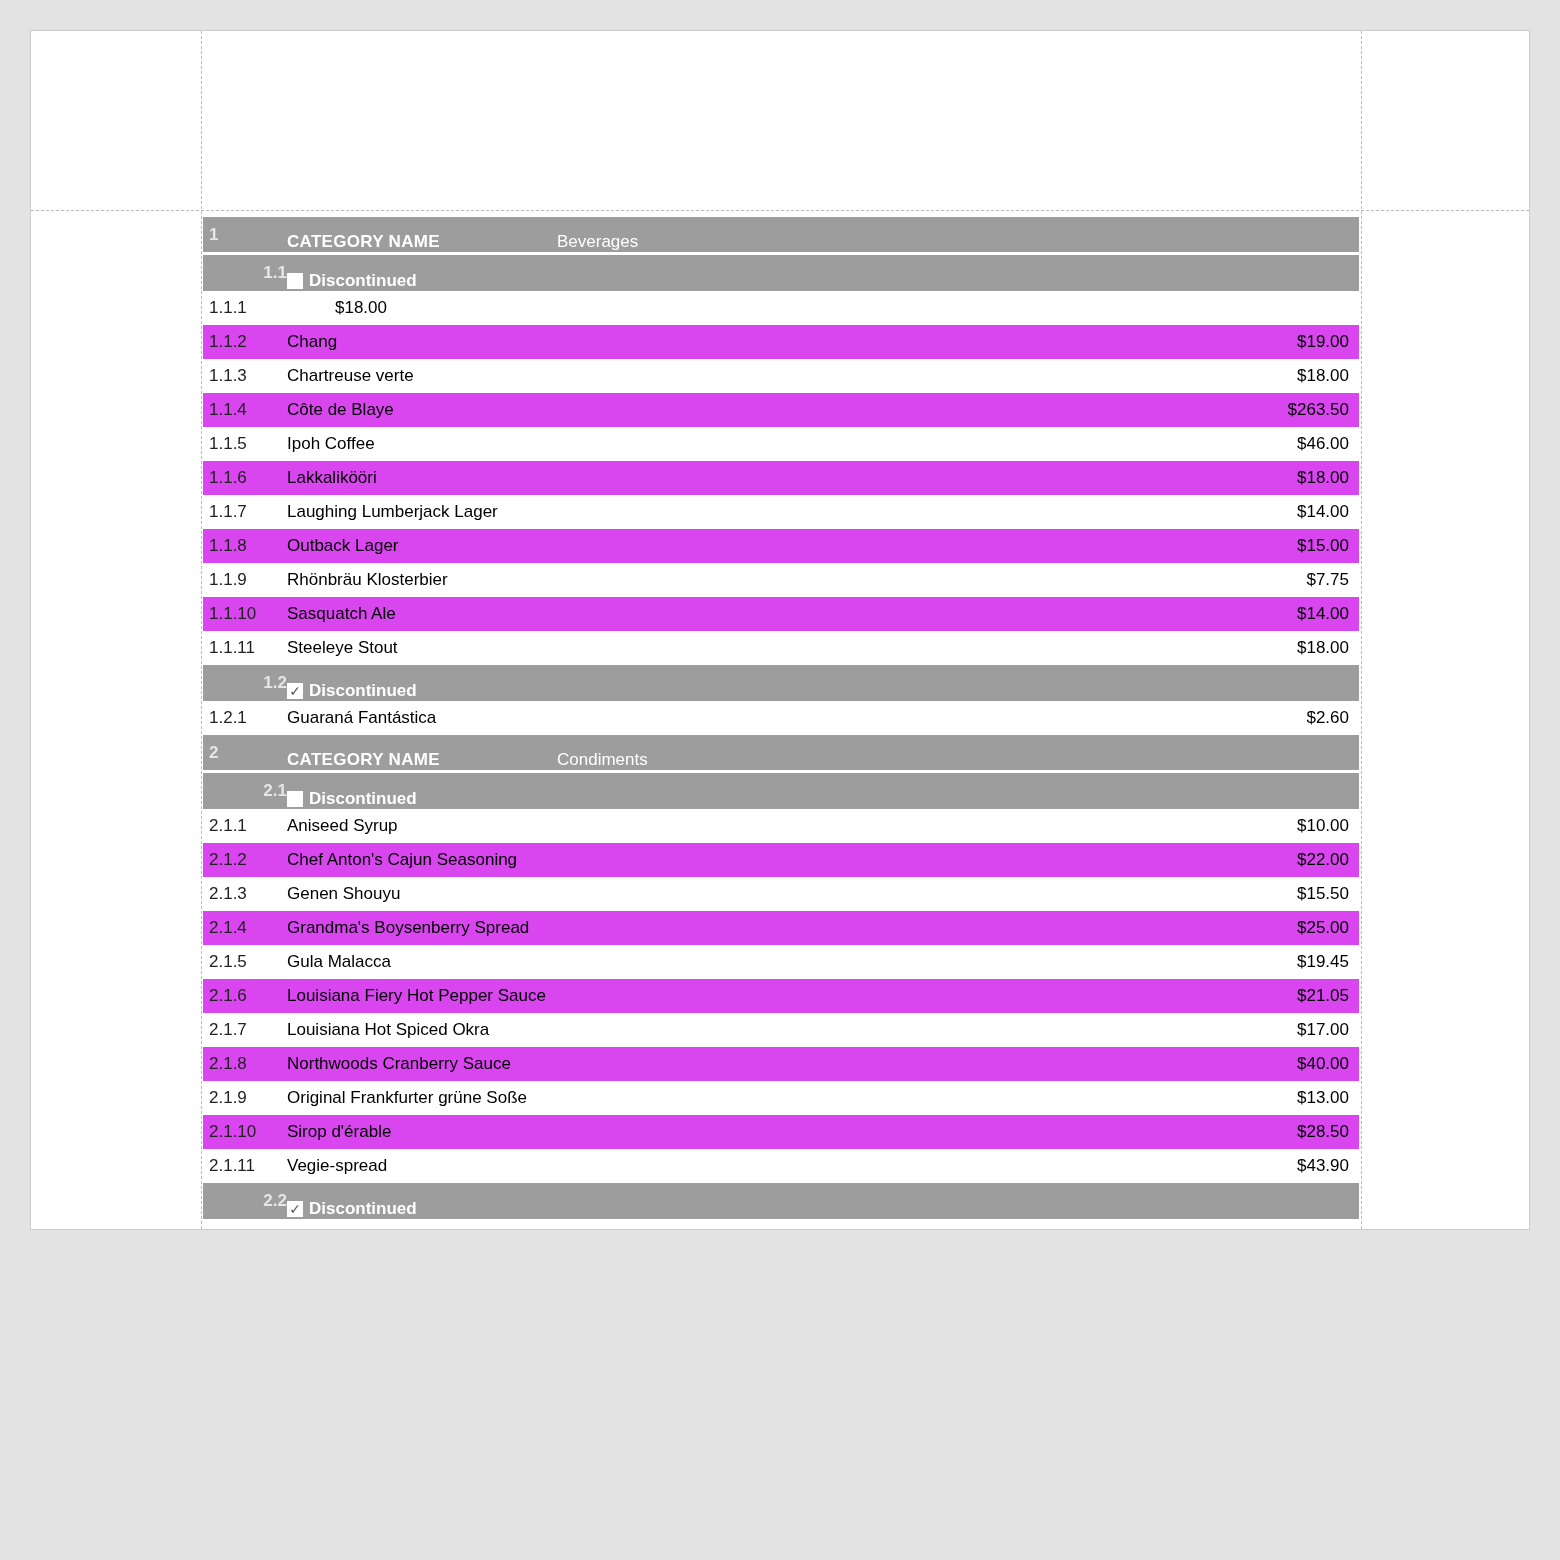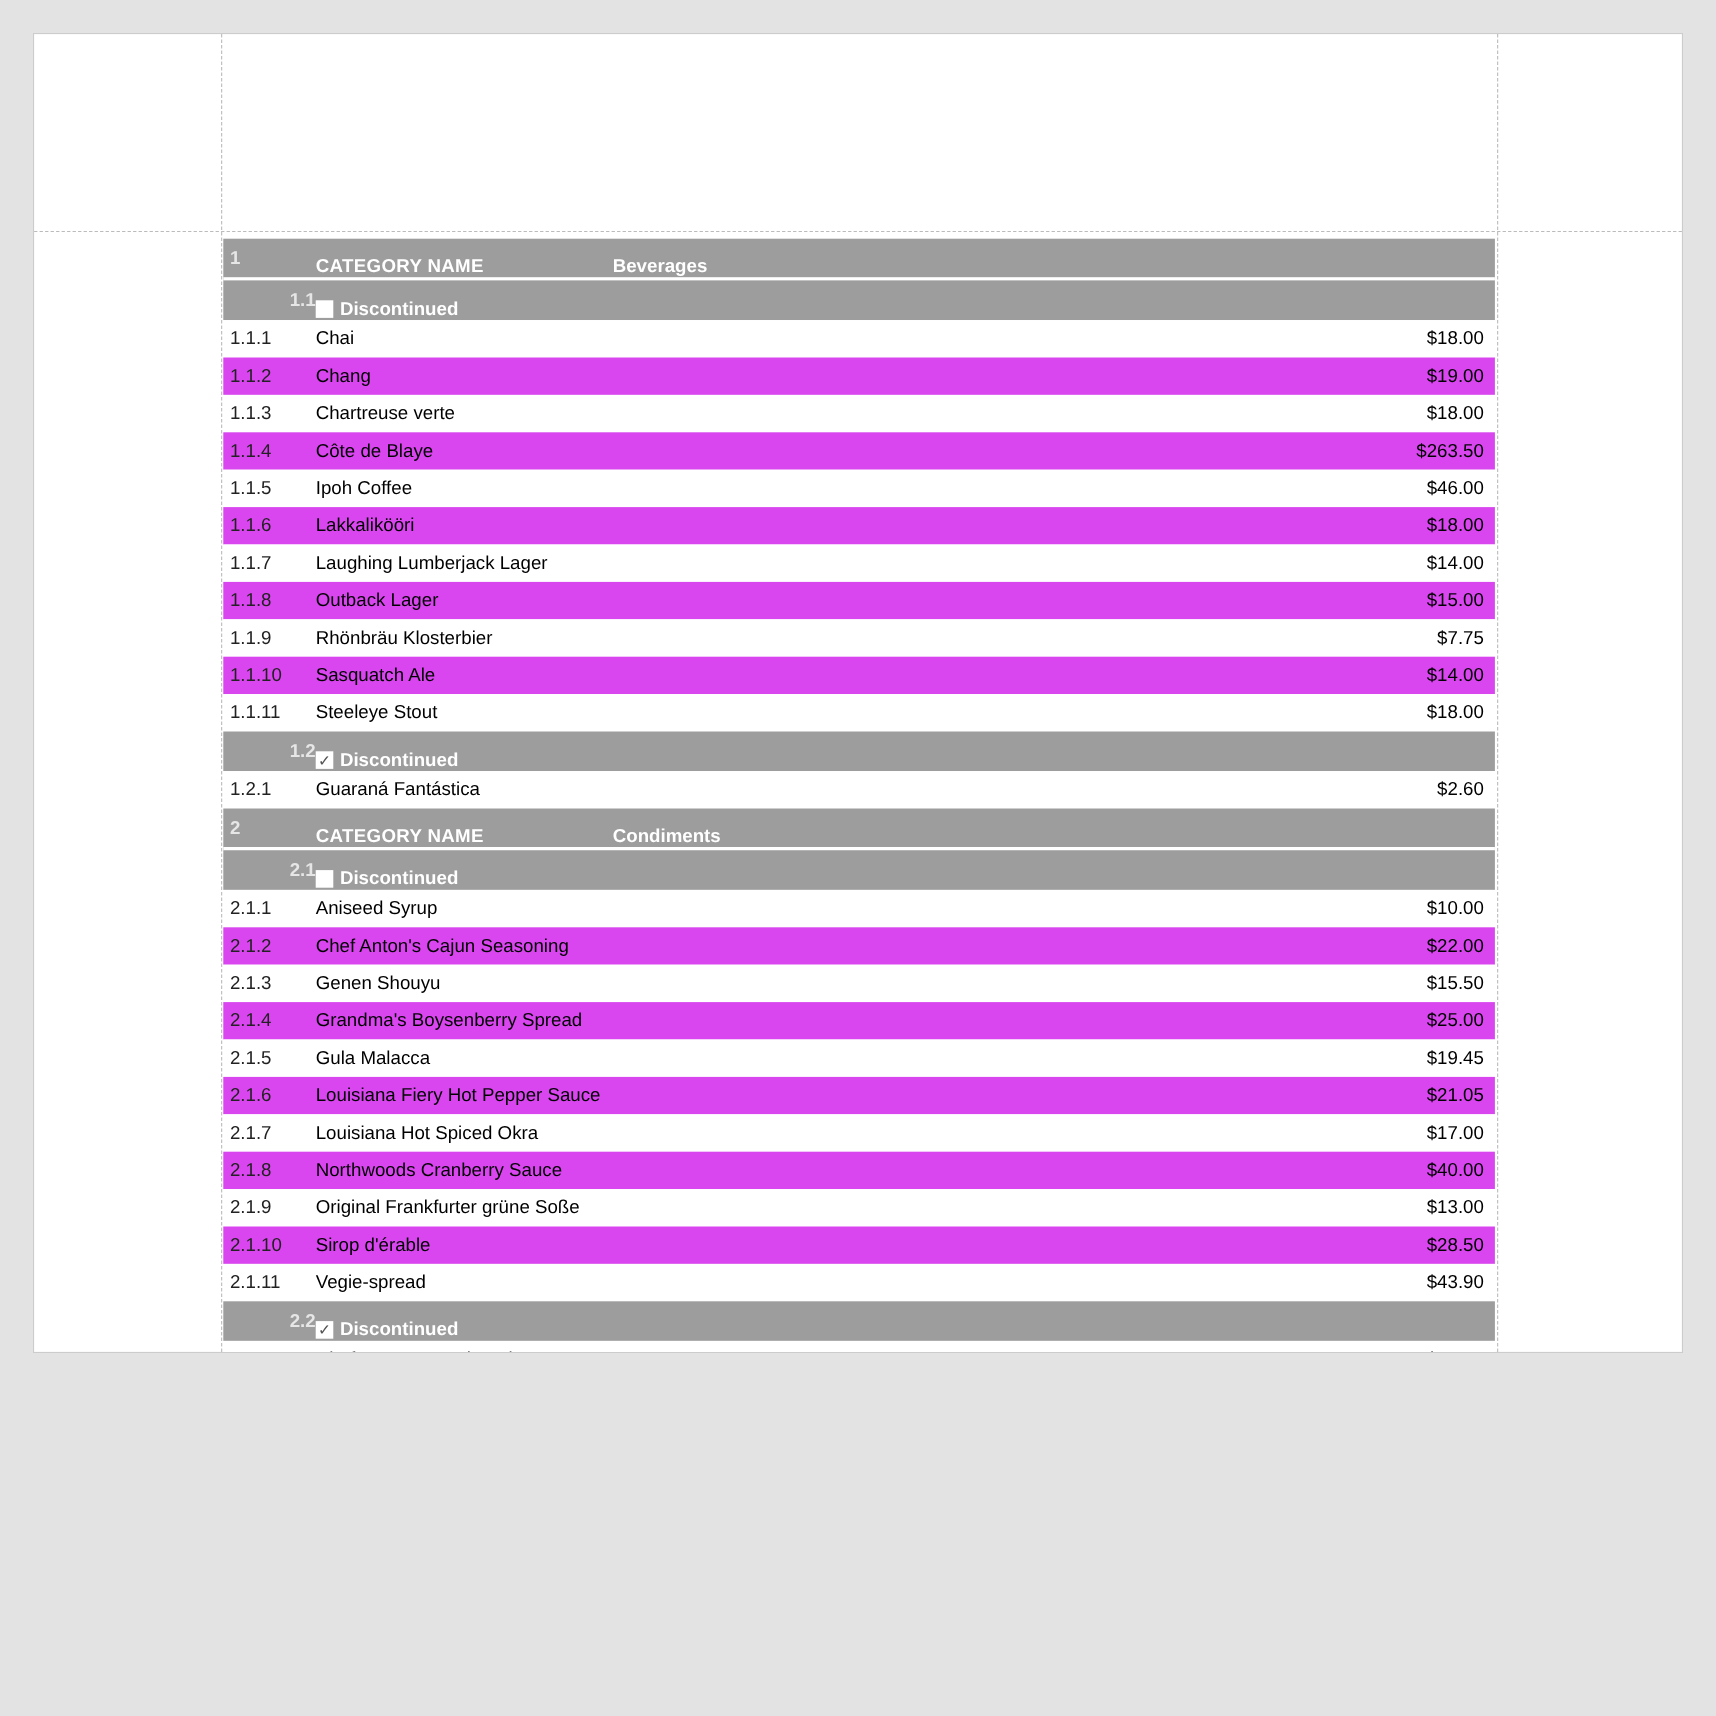--- a/index.html
+++ b/index.html
@@ -45,21 +45,21 @@
   }
   .row {
     display: flex;
     align-items: center;
     height: 34px;
     font-size: 17px;
   }
   .num { width: 84px; padding-left: 6px; }
   .mid { flex: 0 0 auto; display: flex; align-items: center; margin-top: 15px; }
   .label1 { width: 270px; font-weight: bold; letter-spacing: 0.3px; }
-  .value1 { font-weight: bold; }
+  .value1 { font-weight: normal; }
   .name { flex: 1; }
   .price { padding-right: 10px; text-align: right; min-width: 110px; }
   .cat {
     background: #9d9d9d;
     color: #fff;
     border-bottom: 3px solid #fff;
     height: 38px;
   }
   .cat .num { color: #e6e6e6; font-weight: bold; }
   .sub {
@@ -102,21 +102,20 @@
       </div>
       <div class="row sub">
         <span class="num">1.1</span>
         <span class="mid">
           <span class="chk"></span>
           <span class="dlabel">Discontinued</span>
         </span>
       </div>
       <div class="row item">
         <span class="num">1.1.1</span>
-        <span class="name">Chai</span>
         <span class="price">$18.00</span>
       </div>
       <div class="row item alt">
         <span class="num">1.1.2</span>
         <span class="name">Chang</span>
         <span class="price">$19.00</span>
       </div>
       <div class="row item">
         <span class="num">1.1.3</span>
         <span class="name">Chartreuse verte</span>

